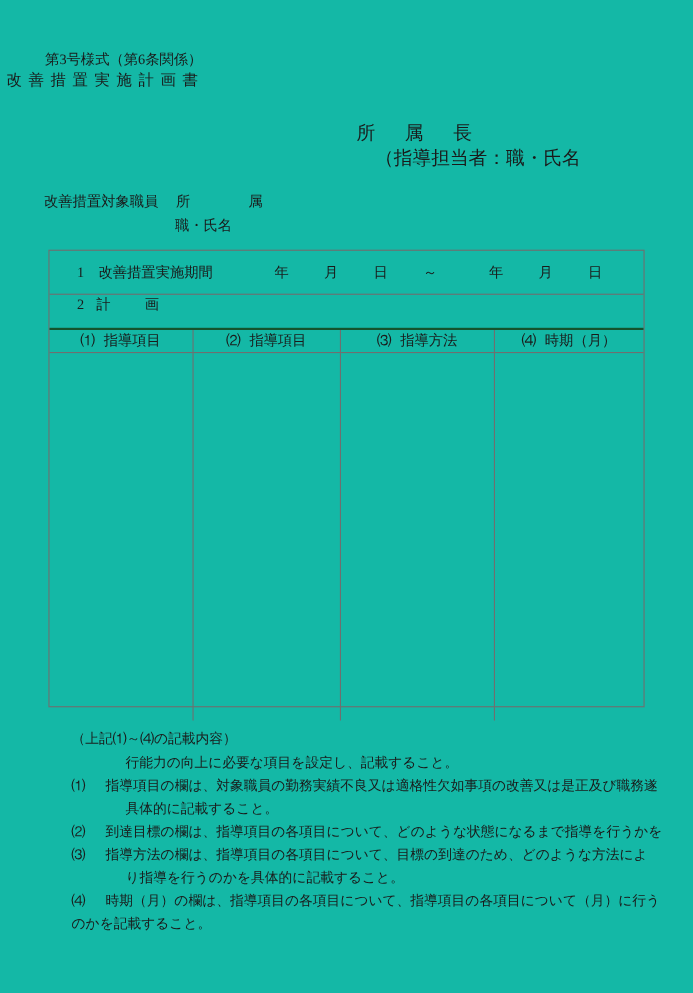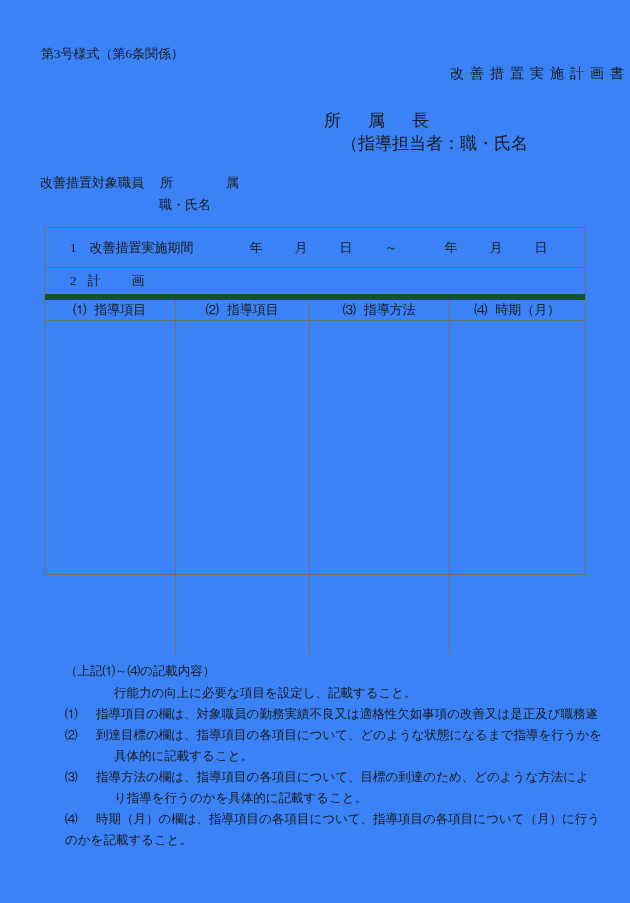--- a/index.html
+++ b/index.html
@@ -11,39 +11,39 @@
     width: 630px;
     height: 903px;
     position: relative;
     font-family: "Liberation Serif", "DejaVu Serif", serif;
     color: #1a1a1a;
     overflow: hidden;
   }
   .page {
     position: absolute;
     inset: 0;
-    background: #3b82f6;
+    background: #14b8a6;
     padding-left: 24px;
   }
 
   
   .form-no {
     position: absolute;
     left: 41px;
     top: 45px;
     font-size: 13px;
     line-height: 18px;
     white-space: nowrap;
   }
   .doc-title {
     position: absolute;
     left: 0;
     right: 0;
     top: 64px;
-    text-align: right;
+    text-align: left;
     font-size: 14px;
     line-height: 20px;
     letter-spacing: 6px;
     text-indent: 6px;
     white-space: nowrap;
   }
 
   
   .addressee {
     position: absolute;
@@ -90,39 +90,38 @@
   .subject .spaced {
     letter-spacing: 9px;
   }
 
   
   .tbl {
     position: absolute;
     left: 44px;
     top: 227px;
     width: 542px;
-    height: 348px;
+    height: 416px;
     border: 1px solid #6f6f6f;
     box-sizing: border-box;
   }
   .tbl-row {
     box-sizing: border-box;
     width: 100%;
   }
   .row-period {
     height: 40px;
     border-bottom: 1px solid #6f6f6f;
     display: flex;
     align-items: center;
   }
   .row-plan {
     height: 32px;
-    border-bottom: 6px solid #14532d;
-    display: flex;
-    align-items: center;
+    border-bottom: 2px solid #14532d;
+    display: flex;
   }
   .row-head {
     height: 21px;
     border-bottom: 1px solid #6f6f6f;
     display: flex;
   }
   .row-body {
     height: 334px;
     display: flex;
   }
@@ -255,22 +254,22 @@
     </div>
 
   </div>
 
   <div class="notes">
     <div class="notes-title">（上記⑴～⑷の記載内容）</div>
 
     <div class="note"><span class="num"></span><span class="cont"></span><span>行能力の向上に必要な項目を設定し、記載すること。</span></div>
     <div class="note"><span class="num">⑴</span><span>指導項目の欄は、対象職員の勤務実績不良又は適格性欠如事項の改善又は是正及び職務遂</span></div>
 
+    <div class="note"><span class="num"></span><span class="cont"></span><span>具体的に記載すること。</span></div>
     <div class="note"><span class="num">⑵</span><span>到達目標の欄は、指導項目の各項目について、どのような状態になるまで指導を行うかを</span></div>
-    <div class="note"><span class="num"></span><span class="cont"></span><span>具体的に記載すること。</span></div>
 
     <div class="note"><span class="num">⑶</span><span>指導方法の欄は、指導項目の各項目について、目標の到達のため、どのような方法によ</span></div>
     <div class="note"><span class="num"></span><span class="cont"></span><span>り指導を行うのかを具体的に記載すること。</span></div>
 
     <div class="note"><span class="num">⑷</span><span>時期（月）の欄は、指導項目の各項目について、指導項目の各項目について（月）に行う</span></div>
     <div class="note"><span class="cont0"></span><span>のかを記載すること。</span></div>
   </div>
 
 </div>
 

